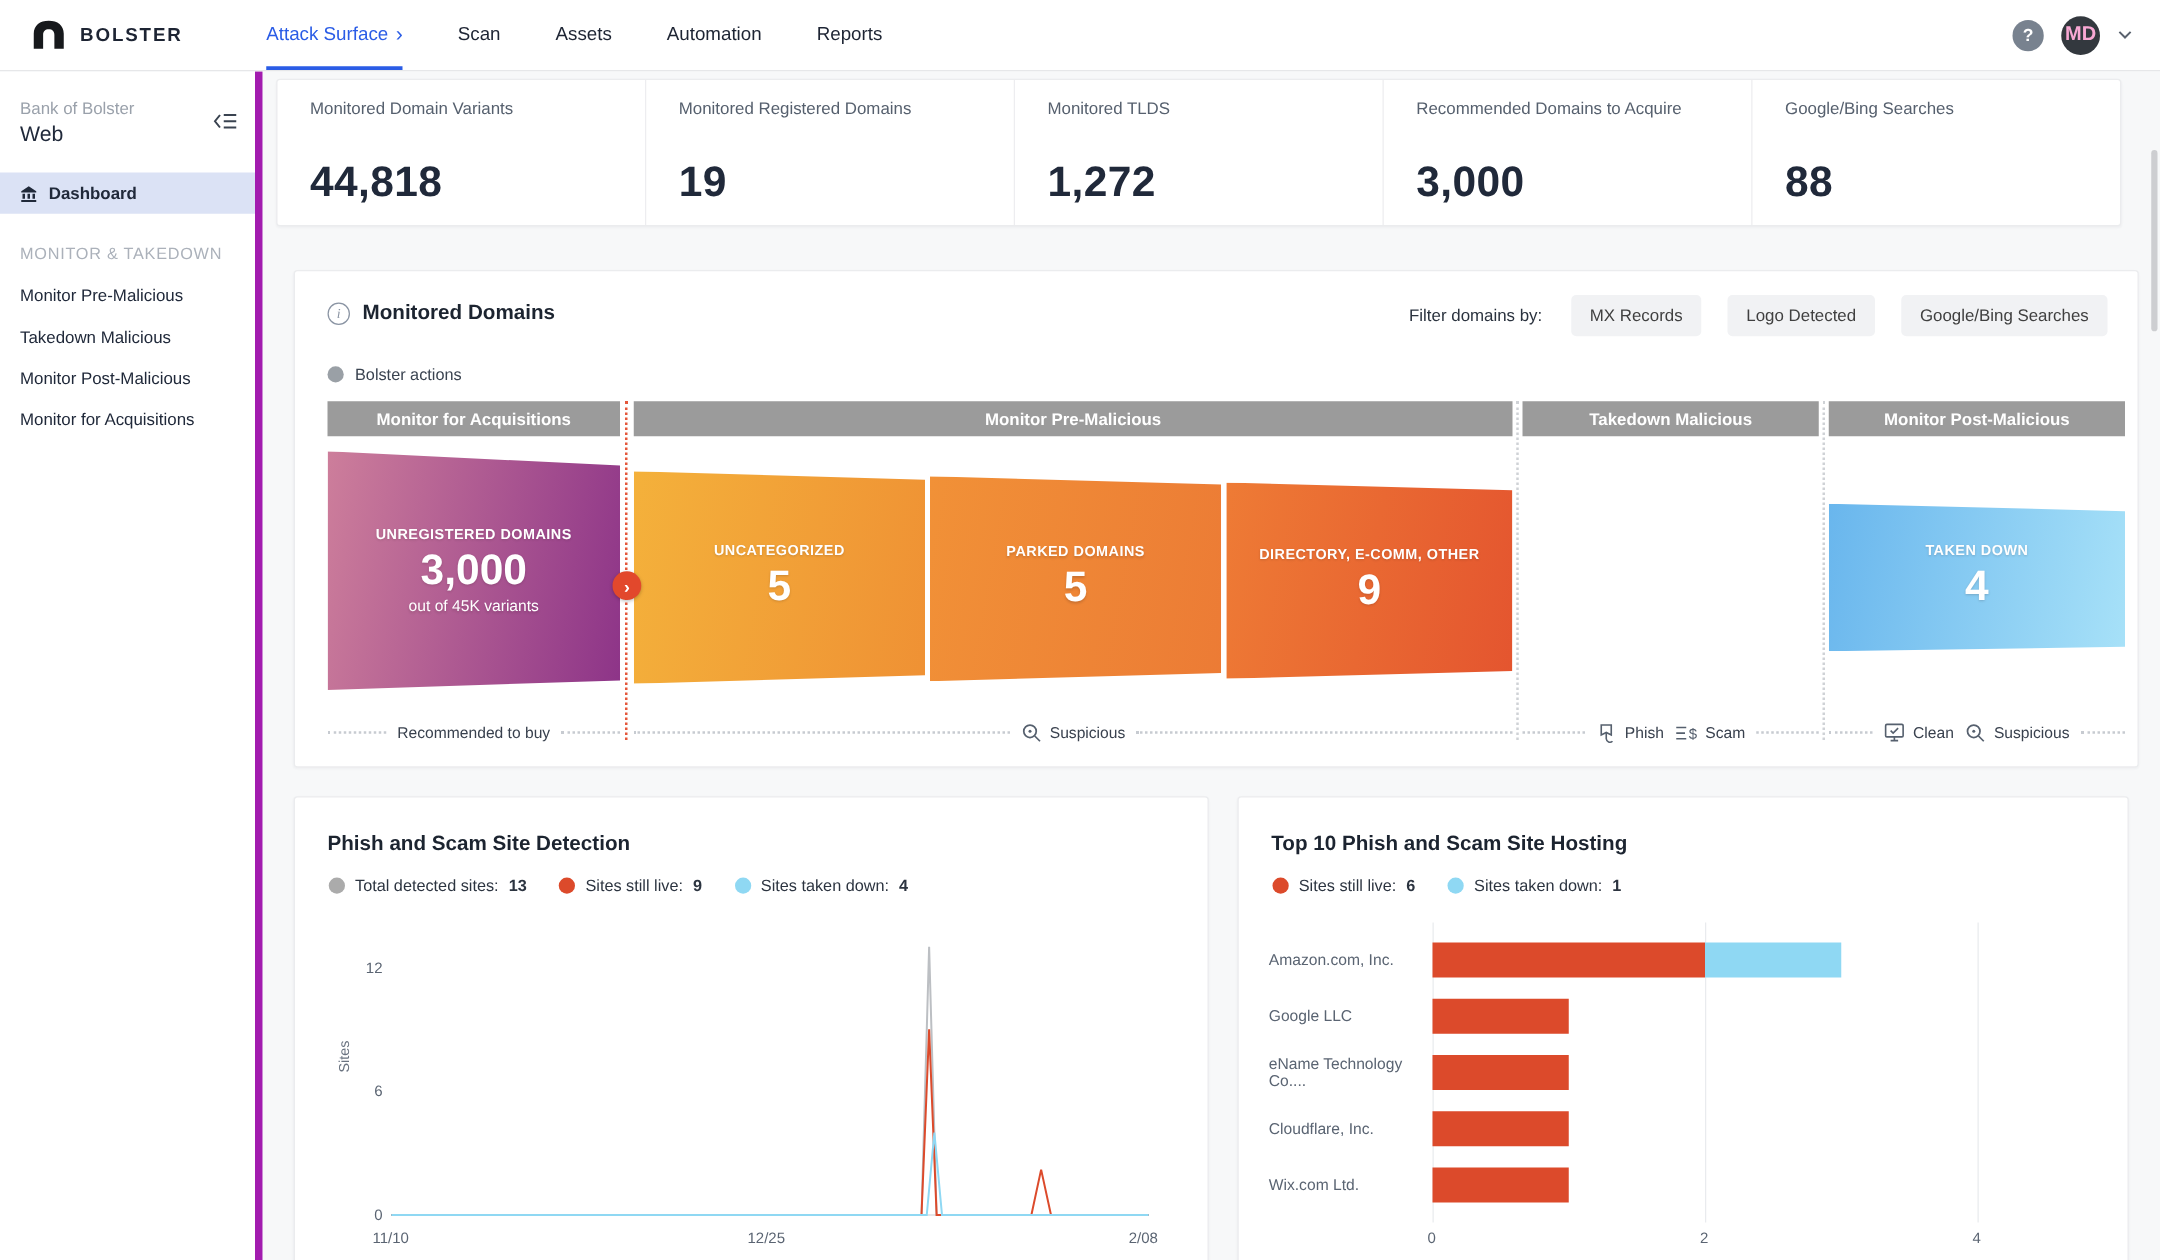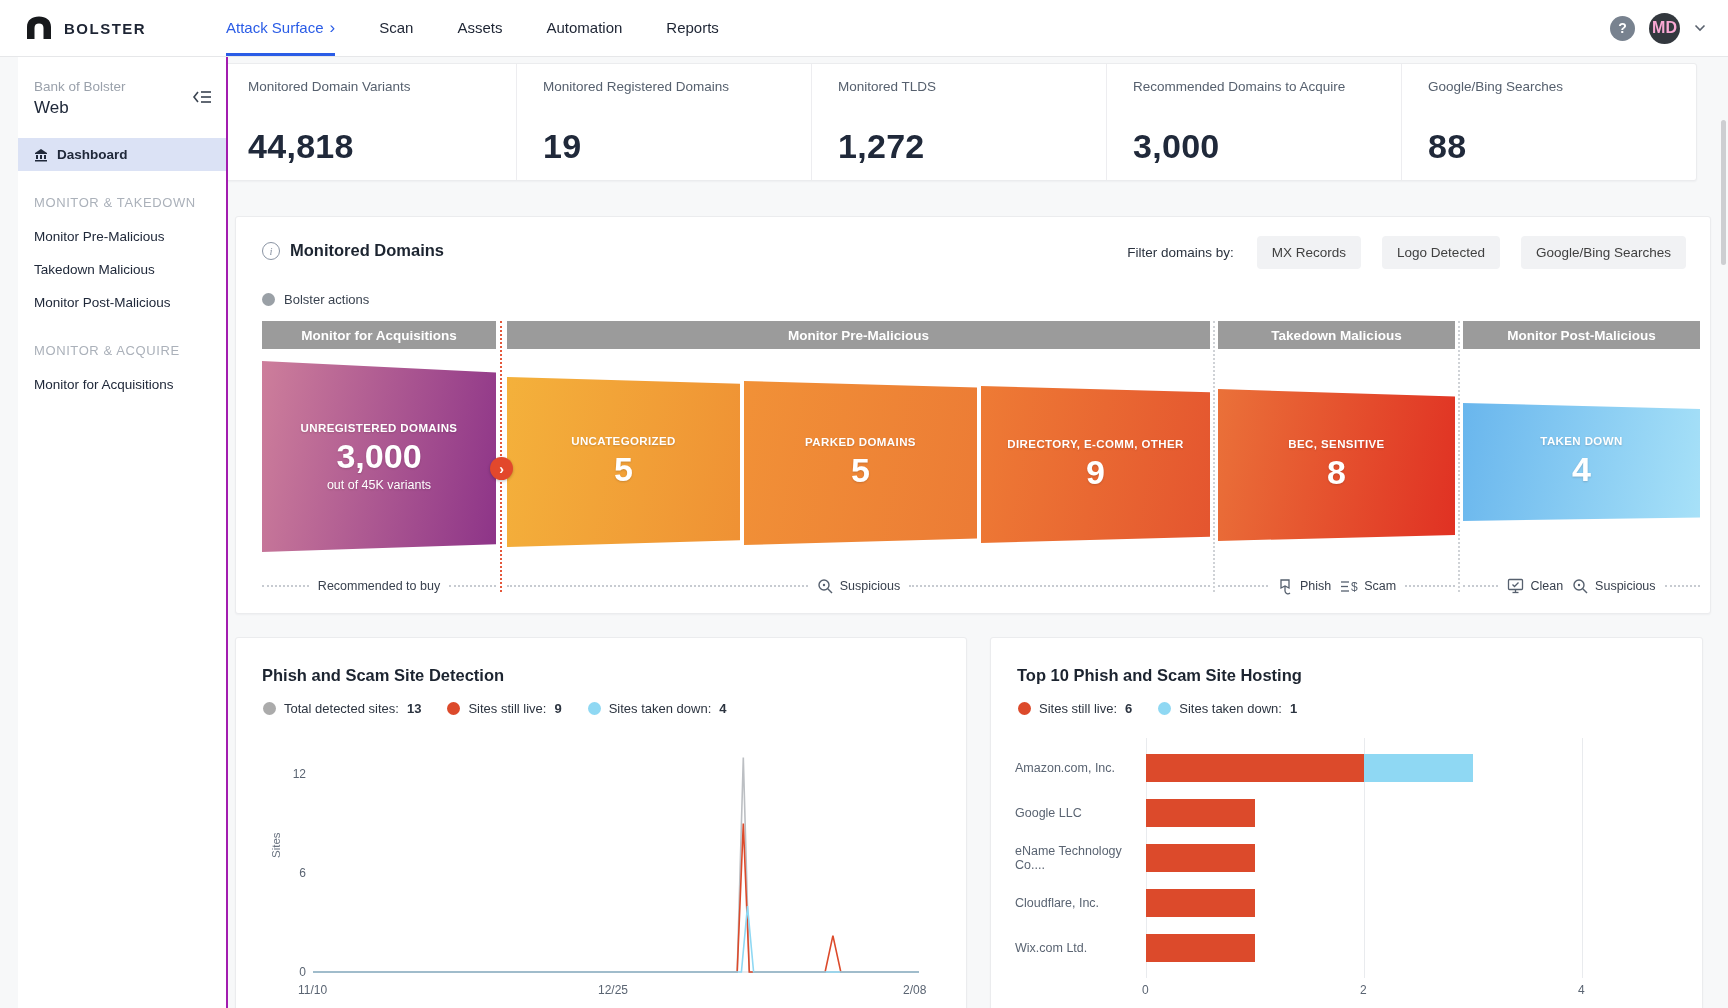--- a/index.html
+++ b/index.html
@@ -7,34 +7,34 @@
   body {
     position:relative; overflow:hidden;
     font-family:"Liberation Sans", sans-serif;
     background:#f7f8f9; color:#20293a;
   }
   
   .nav { position:absolute; top:0; left:0; right:0; height:57px; background:#fff;
          border-bottom:1px solid #e6e7e9; display:flex; align-items:stretch; z-index:20; }
   .brand { display:flex; align-items:center; gap:10px; padding-left:24px; width:186px; }
   .brand-name { font-size:15px; font-weight:700; letter-spacing:1.5px; color:#1d2433; }
-  .tabs { display:flex; align-items:stretch; gap:44px; margin-left:40px; }
+  .tabs { display:flex; align-items:stretch; gap:44px; margin-left:27px; }
   .tab { display:flex; align-items:center; gap:6px; font-size:15px; color:#1d2433;
          cursor:pointer; border-bottom:3px solid transparent; padding-top:2px; }
   .tab.active { color:#2a5ce6; border-bottom-color:#2a5ce6; }
   .tab .chev { font-size:17px; line-height:1; color:#2a5ce6; }
   .nav-right { margin-left:auto; display:flex; align-items:center; gap:14px; padding-right:22px; }
   .help-btn { width:25px; height:25px; border-radius:50%; background:#78828f; color:#fff;
               font-size:14px; font-weight:700; display:flex; align-items:center; justify-content:center; cursor:pointer; }
   .avatar { width:31px; height:31px; border-radius:50%; background:#33383e; color:#f9a8d4;
             font-size:16px; font-weight:700; display:flex; align-items:center; justify-content:center; cursor:pointer; }
   .avatar-chev { color:#5a626e; font-size:13px; cursor:pointer; }
   
-  .sidebar { position:absolute; top:57px; left:18px; bottom:0; width:210px; background:#fff;
-             border-right:2px solid #a21caf; z-index:10; }
+  .sidebar { position:absolute; top:57px; left:0; bottom:0; width:210px; background:#fff;
+             border-right:6px solid #a21caf; z-index:10; }
   .ws { padding:22px 16px 20px 16px; position:relative; }
   .ws-org { font-size:13.5px; color:#9aa1ab; margin-bottom:4px; }
   .ws-name { font-size:17px; color:#20293a; font-weight:500; }
   .collapse { position:absolute; right:14px; top:32px; cursor:pointer; }
   .side-item { display:flex; align-items:center; gap:9px; height:33px; padding:0 16px;
                font-size:13.5px; color:#20293a; cursor:pointer; }
   .side-item.active { background:#dbe2f5; font-weight:700; }
   .side-section { padding:24px 16px 10px 16px; font-size:13px; color:#abb1ba; letter-spacing:.6px; }
   .side-link { padding:9px 16px; font-size:13.5px; color:#20293a; cursor:pointer; }
   
@@ -162,21 +162,20 @@
   <div class="side-item active">
     <svg class="icon" width="14" height="14" viewBox="0 0 14 14">
       <path d="M1 5 L7 1 L13 5 V6 H1 Z M2 7 H4 V11 H2 Z M6 7 H8 V11 H6 Z M10 7 H12 V11 H10 Z M1 12 H13 V13.5 H1 Z" fill="#20293a"></path>
     </svg>
     <span>Dashboard</span>
   </div>
   <div class="side-section">MONITOR &amp; TAKEDOWN</div>
   <div class="side-link">Monitor Pre-Malicious</div>
   <div class="side-link">Takedown Malicious</div>
   <div class="side-link">Monitor Post-Malicious</div>
-  <div class="side-section">MONITOR &amp; ACQUIRE</div>
   <div class="side-link">Monitor for Acquisitions</div>
 </aside>
 
 <main class="main">
 
   <section class="card stats">
     <div class="stat">
       <div class="stat-label">Monitored Domain Variants</div>
       <div class="stat-value">44,818</div>
     </div>
@@ -232,24 +231,20 @@
       <div class="seg-label">UNCATEGORIZED</div>
       <div class="seg-value">5</div>
     </div>
     <div class="seg seg2" style="background: linear-gradient(100deg, rgb(241, 145, 55), rgb(236, 123, 53));">
       <div class="seg-label">PARKED DOMAINS</div>
       <div class="seg-value">5</div>
     </div>
     <div class="seg seg3" style="background: linear-gradient(100deg, rgb(238, 123, 53), rgb(228, 85, 47));">
       <div class="seg-label">DIRECTORY, E-COMM, OTHER</div>
       <div class="seg-value">9</div>
-    </div>
-    <div class="seg seg4" style="background: linear-gradient(100deg, rgb(234, 113, 57), rgb(224, 49, 35));">
-      <div class="seg-label">BEC, SENSITIVE</div>
-      <div class="seg-value">8</div>
     </div>
     <div class="seg seg5" style="background: linear-gradient(100deg, rgb(105, 182, 237), rgb(167, 225, 248));">
       <div class="seg-label">TAKEN DOWN</div>
       <div class="seg-value">4</div>
     </div>
     <button class="next-btn">›</button>
 
     <div class="funnel-footer" style="left:26px;width:234px;">
       <span class="dotline"></span>
       <span>Recommended to buy</span>

